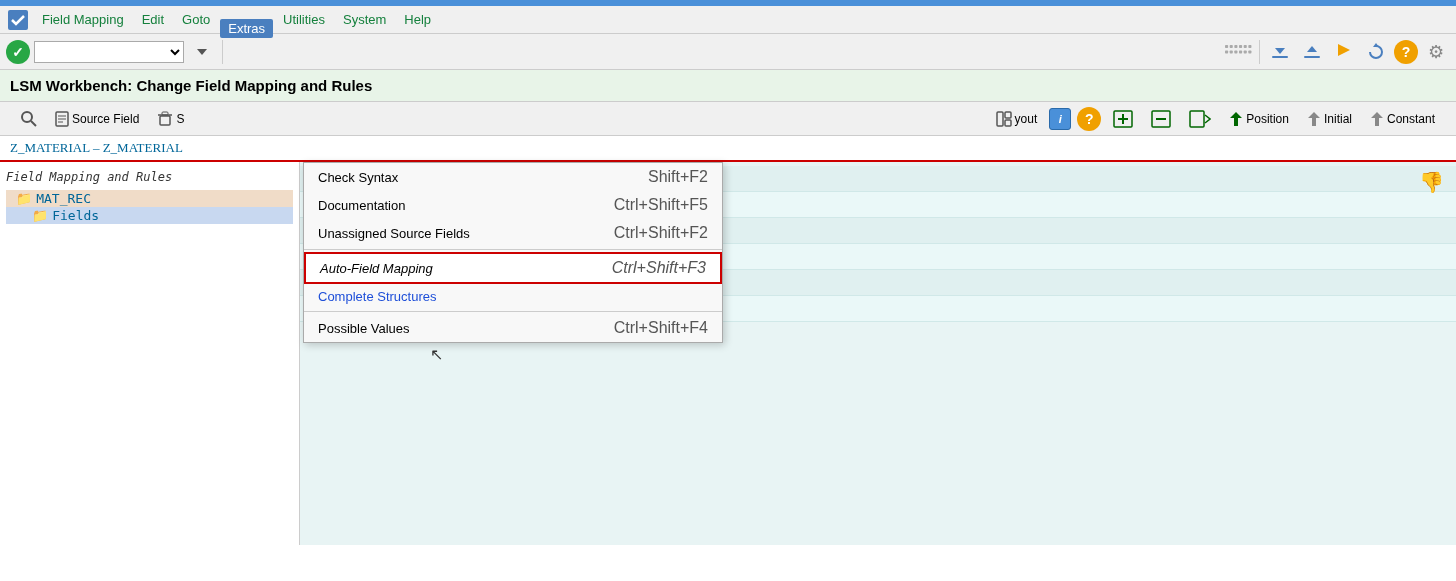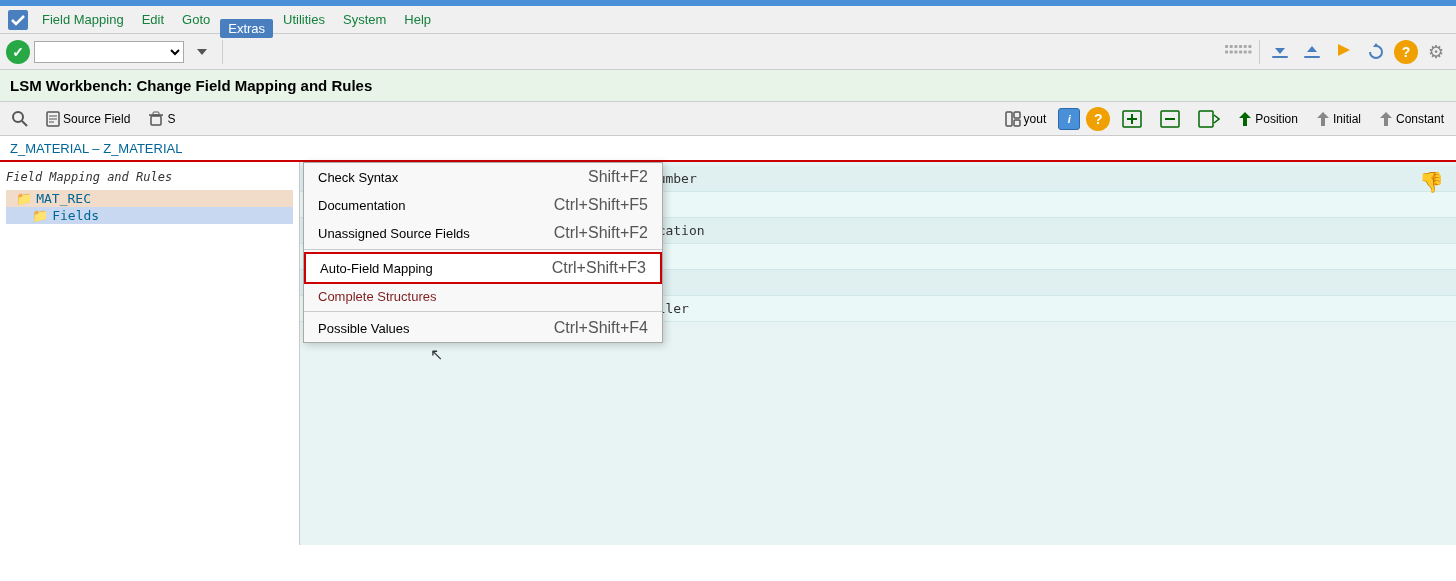--- a/index.html
+++ b/index.html
@@ -88,21 +88,21 @@
       height: 32px;
       display: flex;
       align-items: center;
     }
 
     
     .path-display {
       background: #fff;
       border-bottom: 2px solid #cc0000;
       padding: 3px 10px;
-      font-family: Liberation Sans, sans-serif;
+      font-family: Liberation Serif, serif;
       font-size: 13px;
       color: #006699;
       height: 26px;
       display: flex;
       align-items: center;
       text-align: right;
     }
 
     
     .main-content {
@@ -200,42 +200,43 @@
       right: 0;
       bottom: 0;
       z-index: 100;
       pointer-events: none;
     }
 
     .dropdown-menu {
       position: absolute;
       top: 0px;
       left: 303px;
-      width: 360px;
+      width: 420px;
       background: #f8f8f8;
       border: 1px solid #aaa;
       box-shadow: 2px 2px 8px rgba(0,0,0,0.2);
       z-index: 200;
       pointer-events: all;
     }
 
     .menu-item {
       display: flex;
       align-items: center;
       justify-content: space-between;
       padding: 5px 14px;
       cursor: pointer;
       font-size: 13px;
       color: #000;
     }
     .menu-item.highlighted {
       background: #fff;
       border: 2px solid #cc0000;
-    }
-    .menu-item.disabled { color: #7f1d1d; cursor: default; }
+      font-style: italic;
+    }
+    .menu-item.disabled { color: #1d4ed8; cursor: default; }
     .menu-item .shortcut {
       color: #555;
       font-size: 16px;
     }
     .menu-separator {
       height: 1px;
       background: #ccc;
       margin: 2px 0;
     }
 
@@ -282,21 +283,21 @@
       font-size: 18px;
     }
 
     
     .workbench-toolbar {
       display: flex;
       align-items: center;
       height: 34px;
       background: #f0f0f0;
       border-bottom: 1px solid #ccc;
-      padding: 0 6px;
+      padding: 0 15px;
       gap: 6px;
     }
     .wb-btn {
       display: flex;
       align-items: center;
       gap: 3px;
       padding: 2px 6px;
       cursor: pointer;
       font-size: 12px;
       color: #000;

